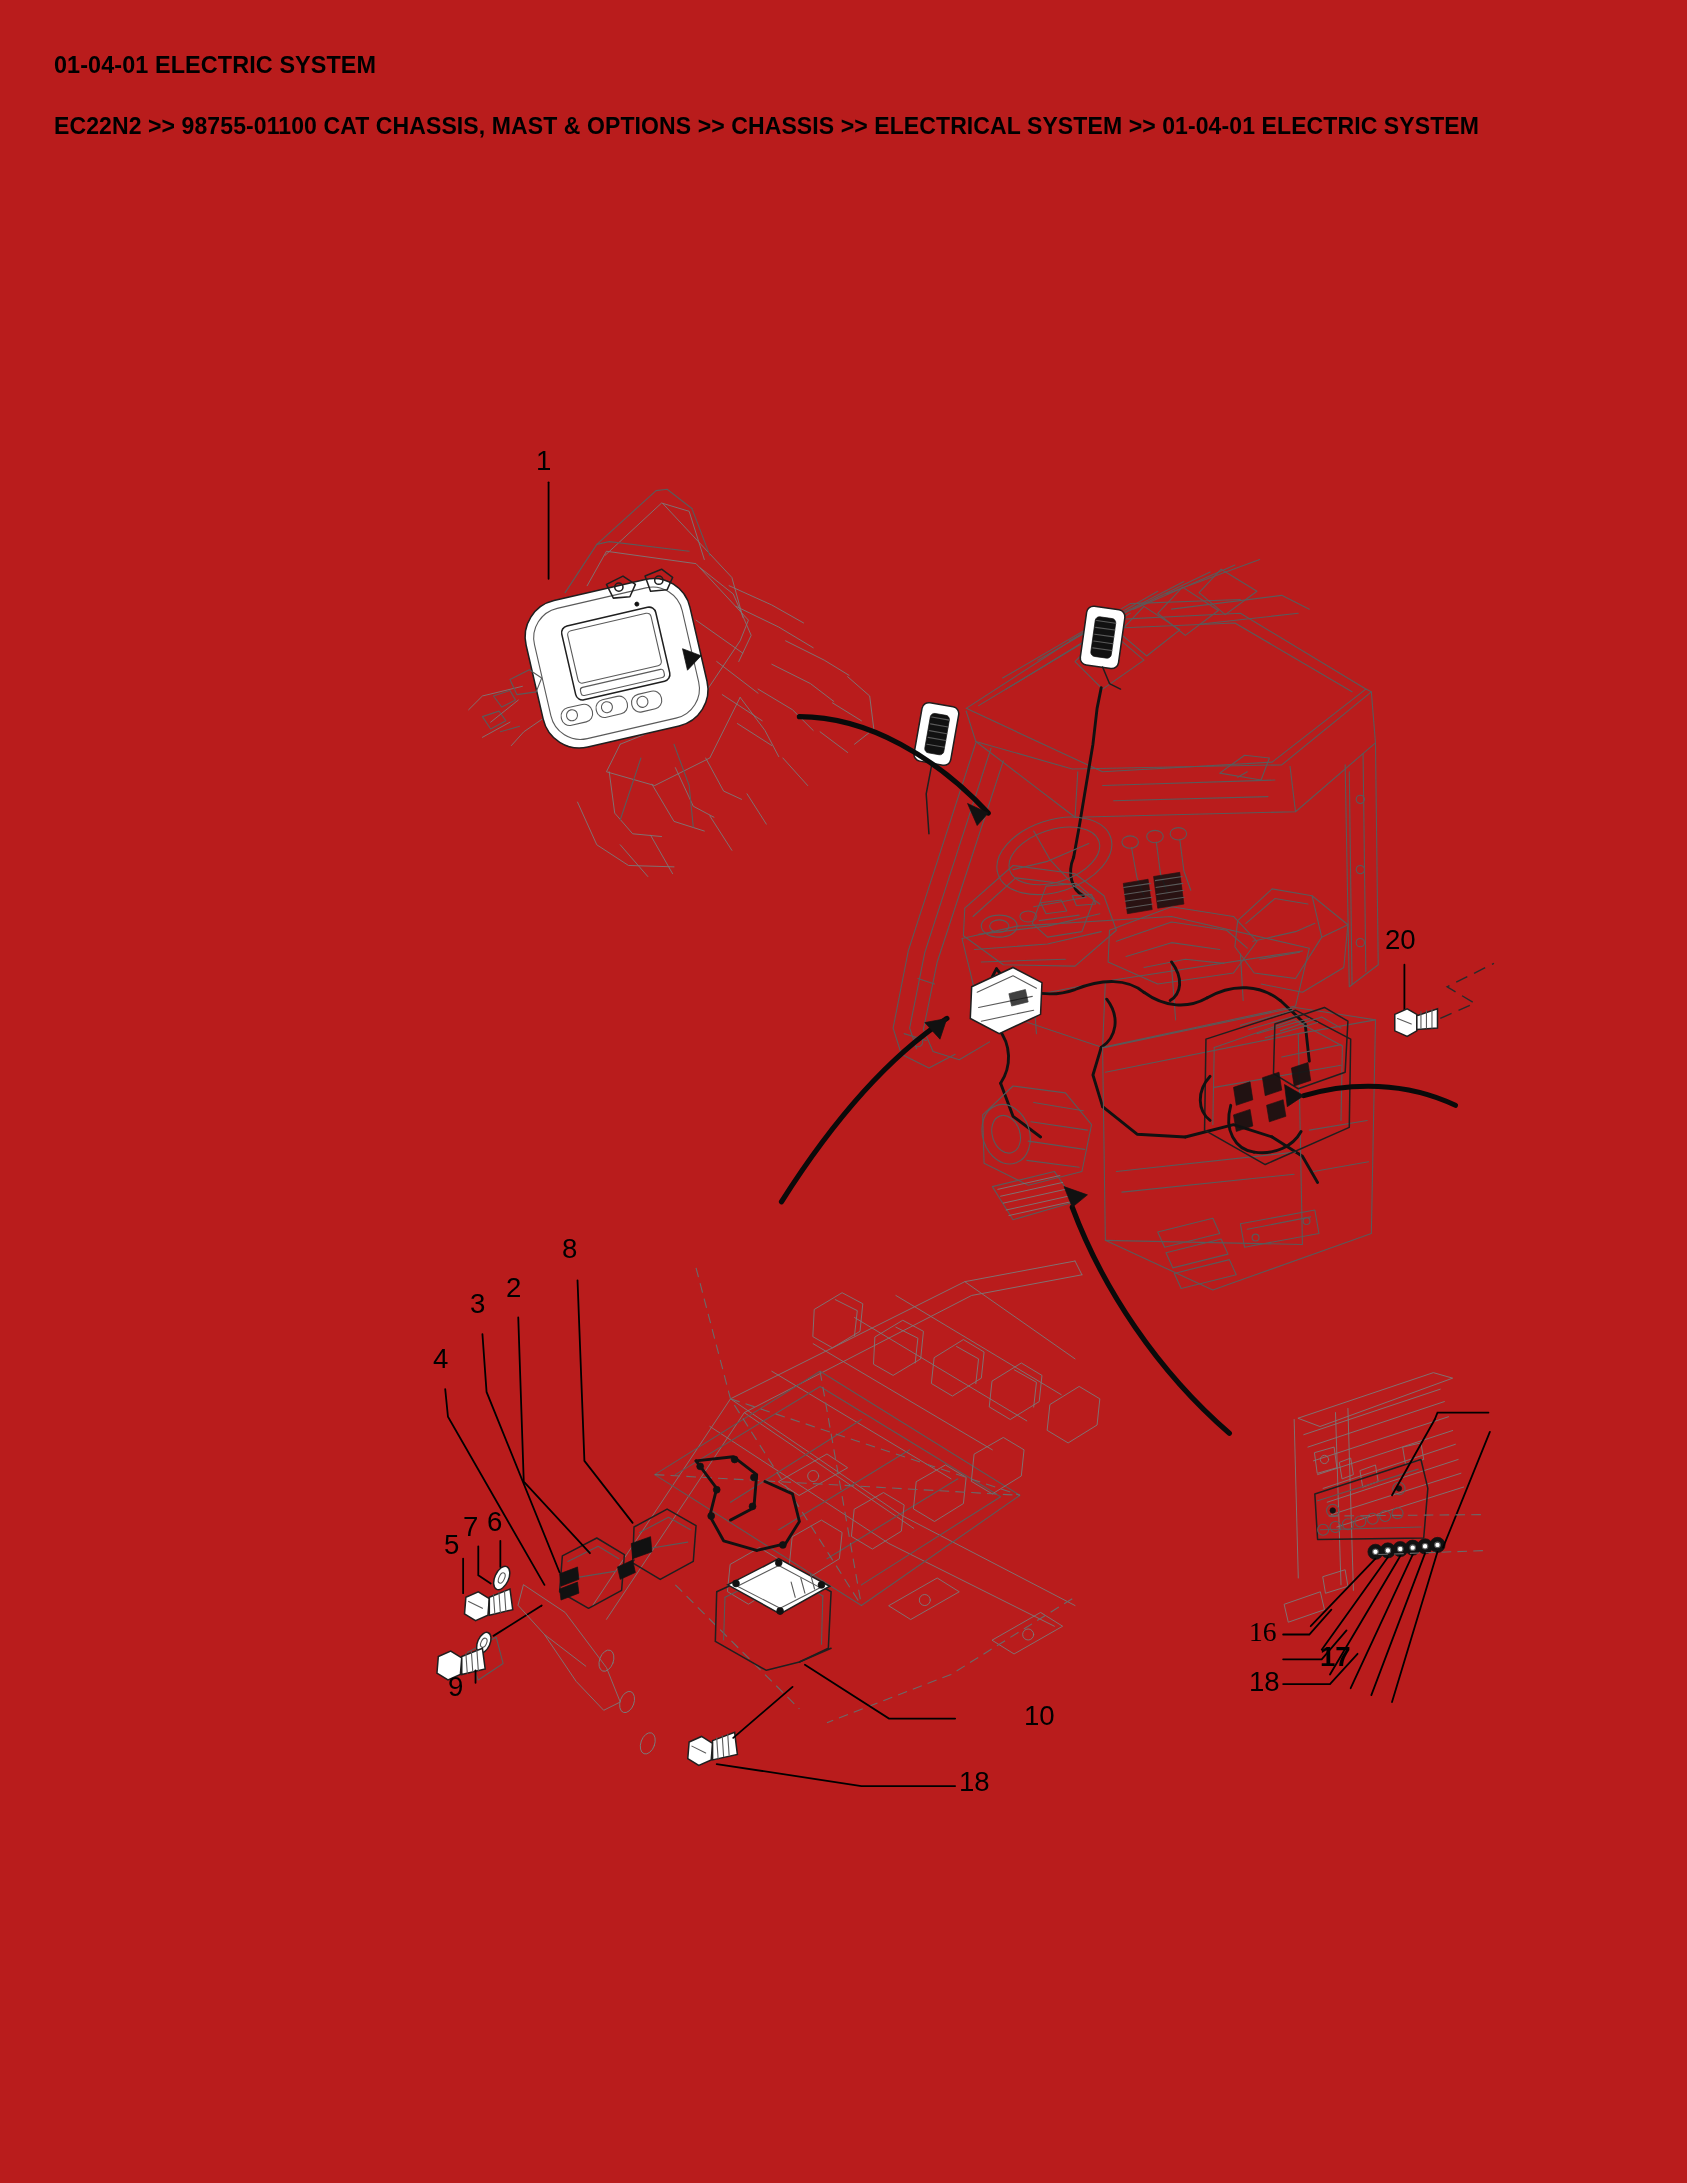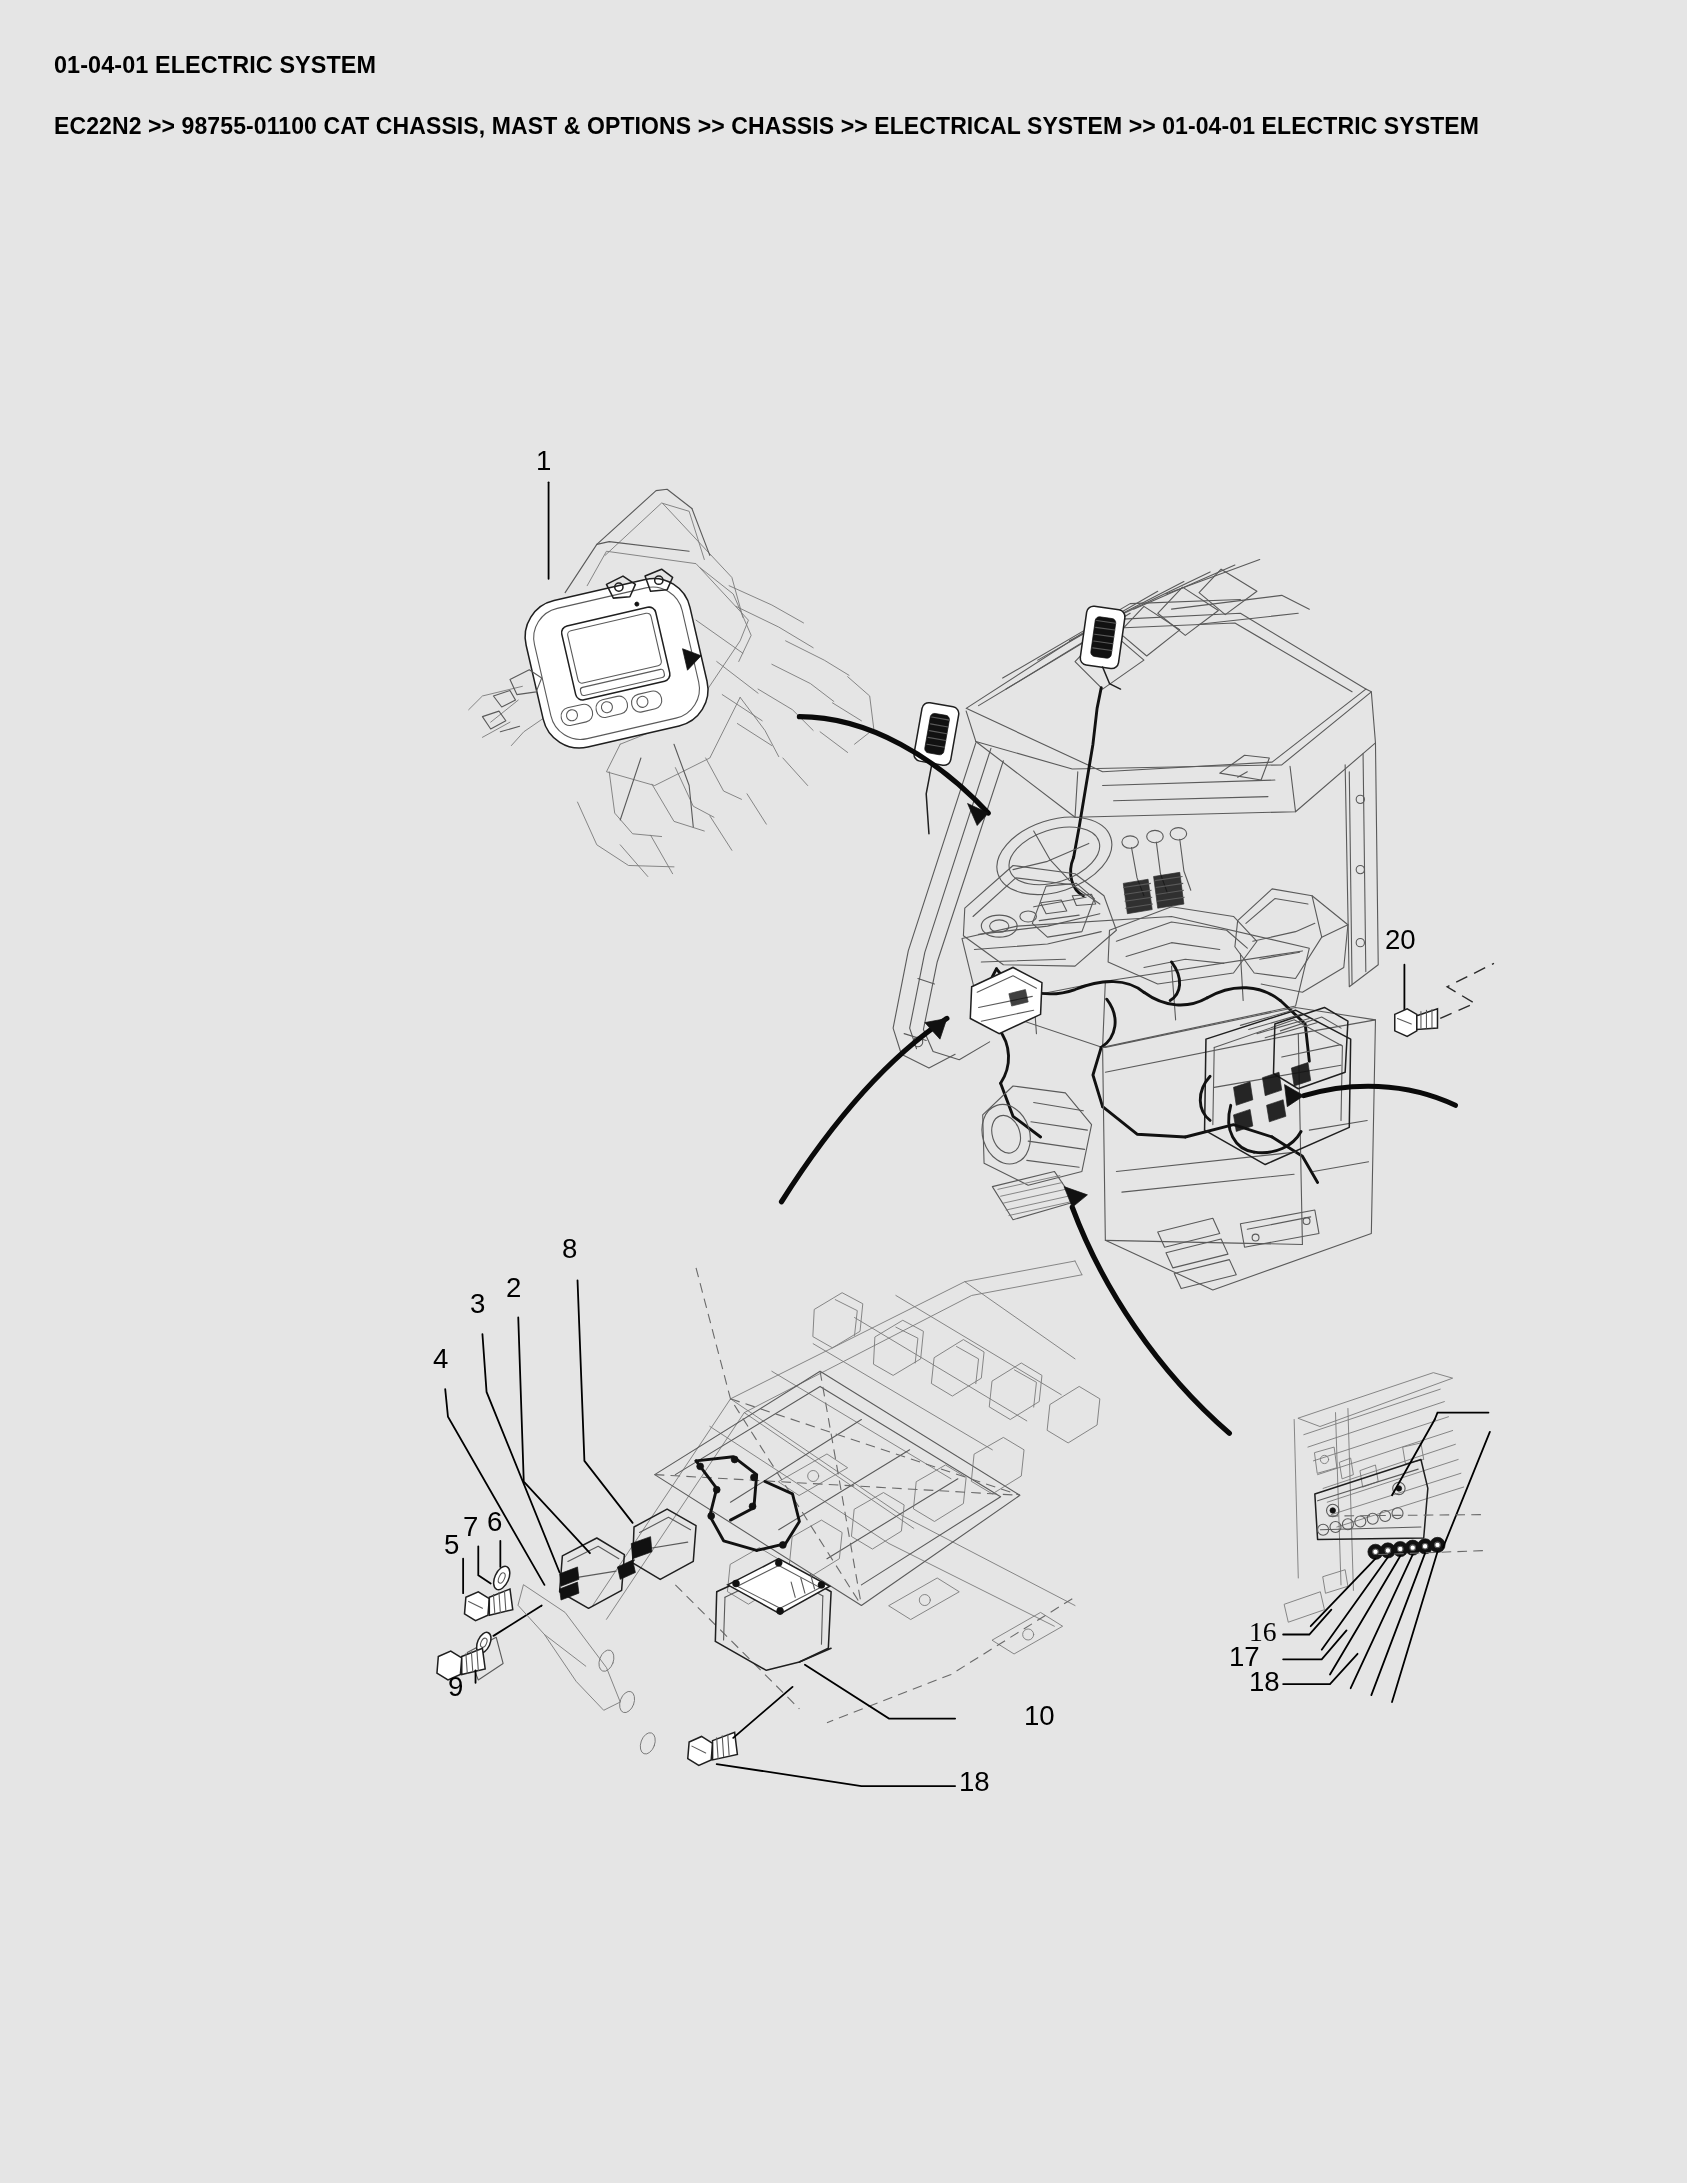--- a/index.html
+++ b/index.html
@@ -9,21 +9,21 @@
     background: #ffffff;
   }
   body {
     font-family: "Liberation Sans", sans-serif;
     color: #000000;
   }
   #page {
     position: relative;
     width: 1687px;
     height: 2183px;
-    background: #e5e5e5;
+    background: #b91c1c;
     overflow: hidden;
   }
   
   #header {
     position: absolute;
     left: 0;
     top: 0;
     width: 1687px;
   }
   #page-title {
@@ -708,18 +708,18 @@
     <div class="callout" style="left:463px;  top:1513px;">7</div>
     <div class="callout" style="left:487px;  top:1508px;">6</div>
     <div class="callout" style="left:444px;  top:1531px;">5</div>
 
     <div class="callout" style="left:448px;  top:1673px;">9</div>
 
     <div class="callout" style="left:989px; top:1702px;margin-left:35px;">10</div>
     <div class="callout" style="left:959px; top:1768px;">18</div>
 
     <div class="callout" style="left:1249px; top:1618px;font-family:Liberation Serif, serif;">16</div>
-    <div class="callout" style="left:1229px; top:1643px;">17</div>
+    <div class="callout" style="left:1320px; top:1643px;font-weight:bold;">17</div>
     <div class="callout" style="left:1249px; top:1668px;">18</div>
   </div>
 
 </div>
 
 
 </body></html>

